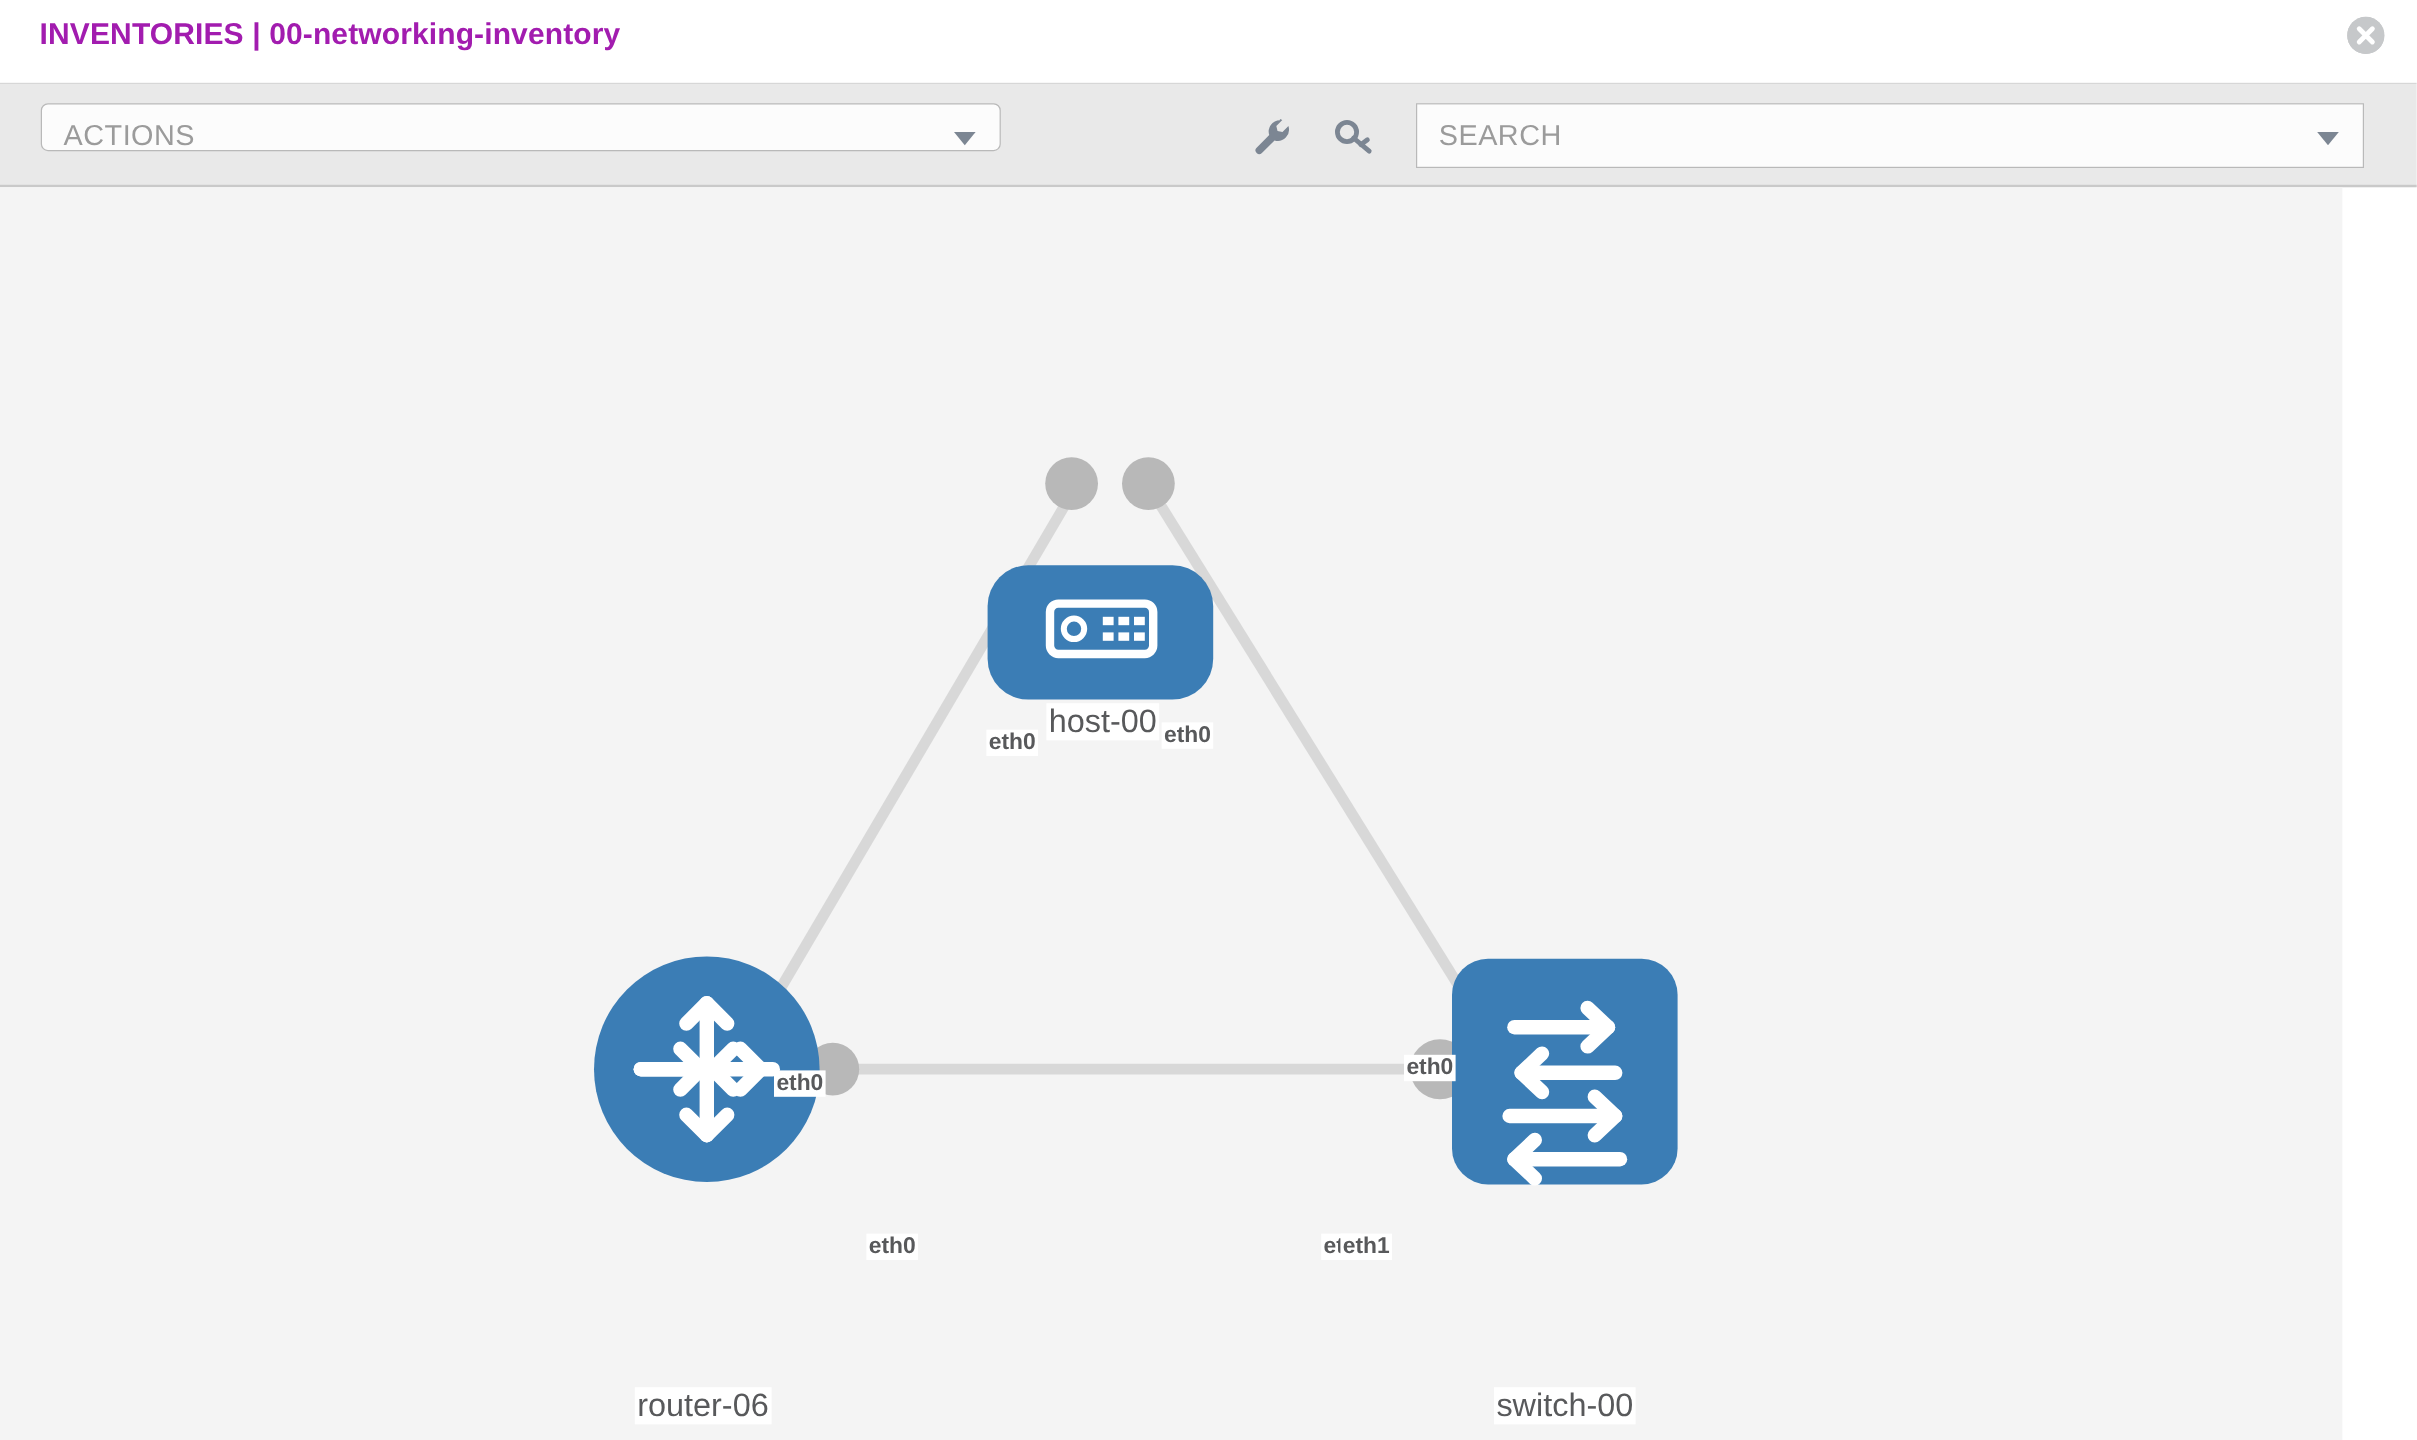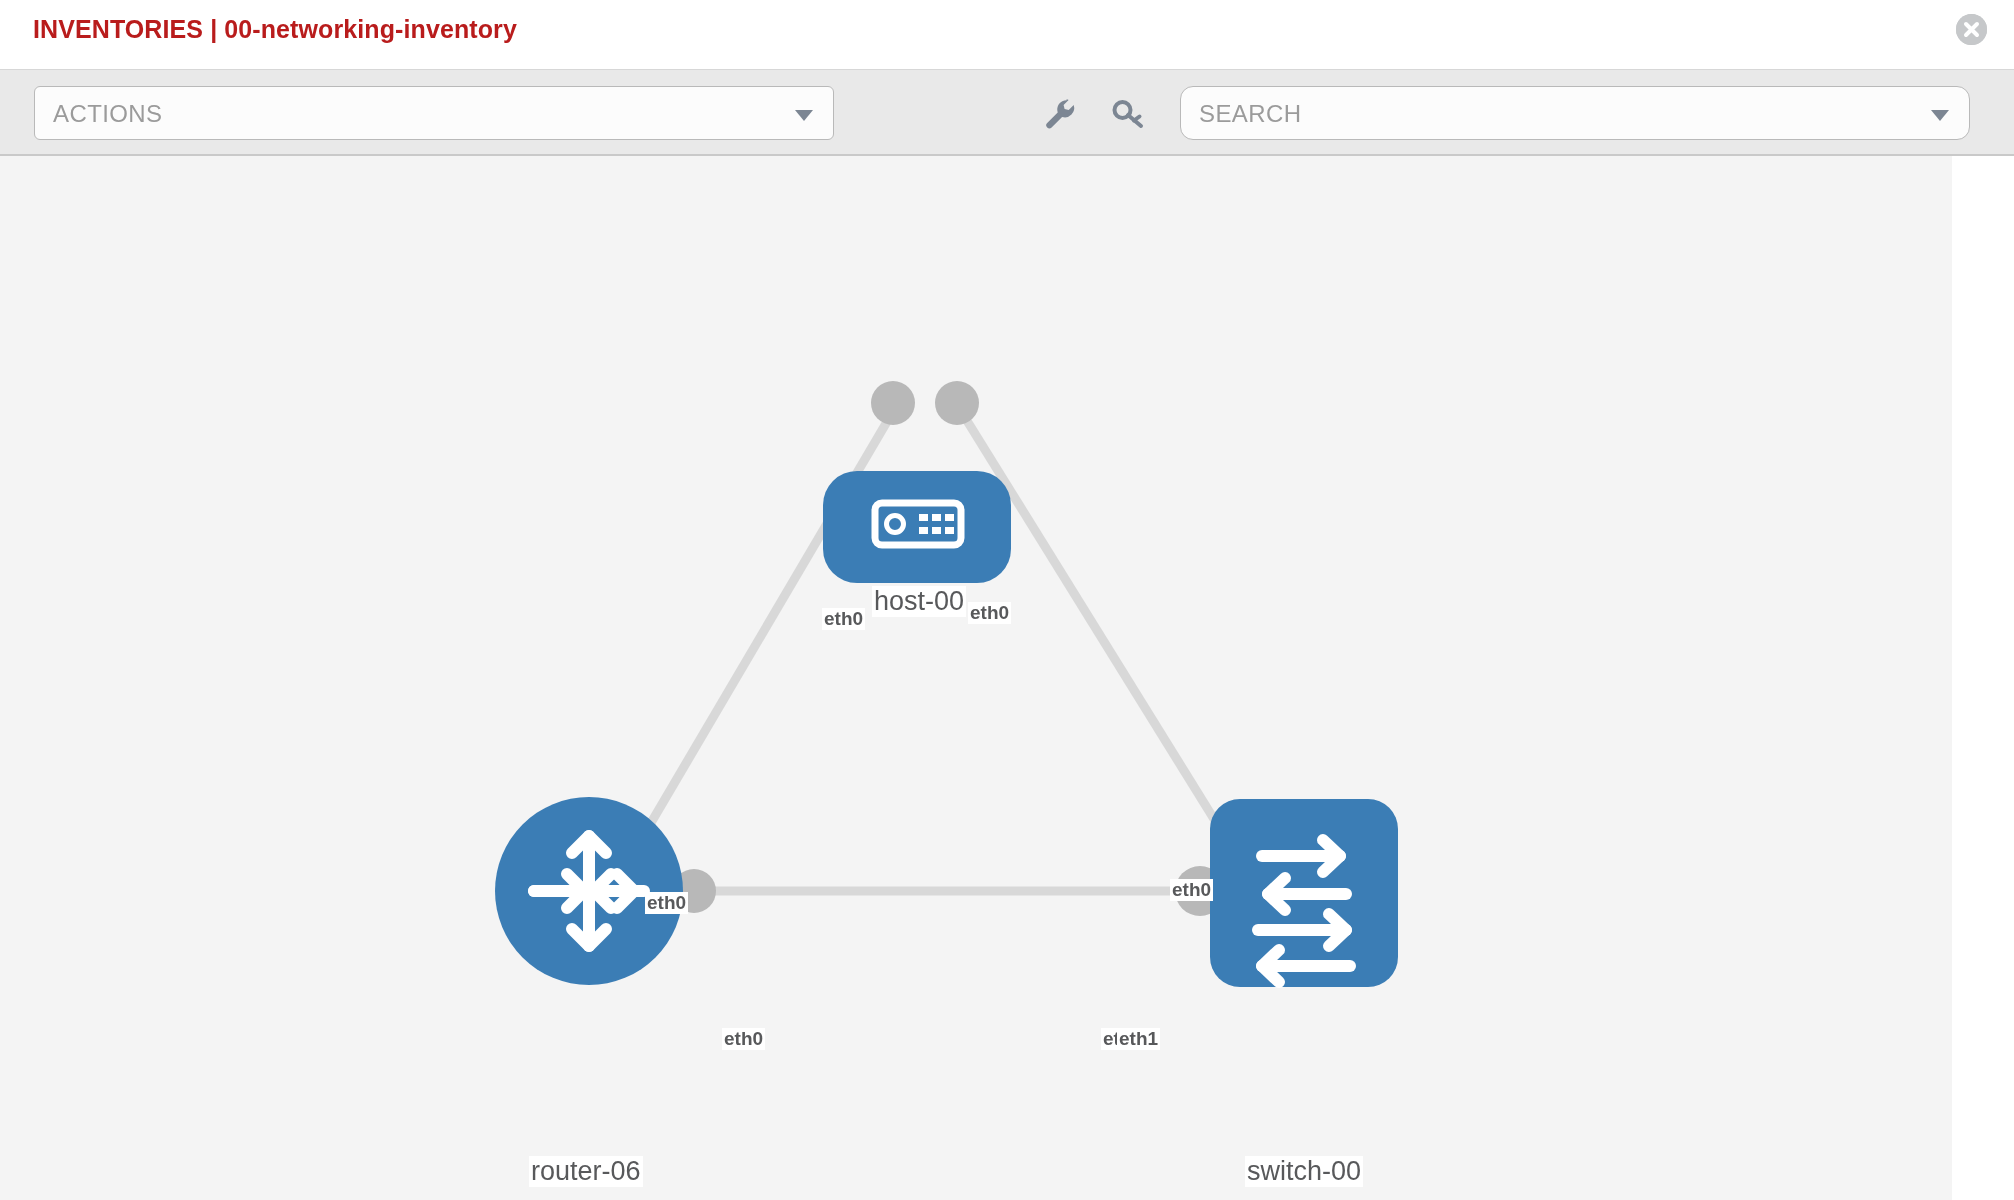--- a/index.html
+++ b/index.html
@@ -28,21 +28,21 @@
     background: #ffffff;
     border-bottom: 1px solid #d7d7d7;
     box-sizing: border-box;
   }
   .header-title {
     position: absolute;
     left: 33px;
     top: 15px;
     font-size: 25px;
     font-weight: bold;
-    color: #b91c1c;
+    color: #a21caf;
     letter-spacing: 0.1px;
     white-space: nowrap;
     font-stretch: condensed;
   }
   .close-btn {
     position: absolute;
     right: 27px;
     top: 14px;
     width: 31px;
     height: 31px;
@@ -60,21 +60,21 @@
     height: 86px;
     background: #e9e9e9;
     border-bottom: 2px solid #c9c9c9;
     box-sizing: border-box;
   }
   .actions-select {
     position: absolute;
     left: 34px;
     top: 16px;
     width: 800px;
-    height: 54px;
+    height: 40px;
     background: #fcfcfc;
     border: 1px solid #b9b9b9;
     border-radius: 6px;
     box-sizing: border-box;
     cursor: pointer;
   }
   .actions-label {
     position: absolute;
     left: 18px;
     top: 13px;
@@ -104,21 +104,21 @@
   .tool-icon svg { display: block; }
 
   .search-box {
     position: absolute;
     left: 1180px;
     top: 16px;
     width: 790px;
     height: 54px;
     background: #fcfcfc;
     border: 1px solid #b9b9b9;
-    border-radius: 13px;
+    border-radius: 0;
     box-sizing: border-box;
     cursor: text;
   }
   .search-input {
     position: absolute;
     left: 16px;
     top: 0;
     width: 700px;
     height: 52px;
     border: none;

